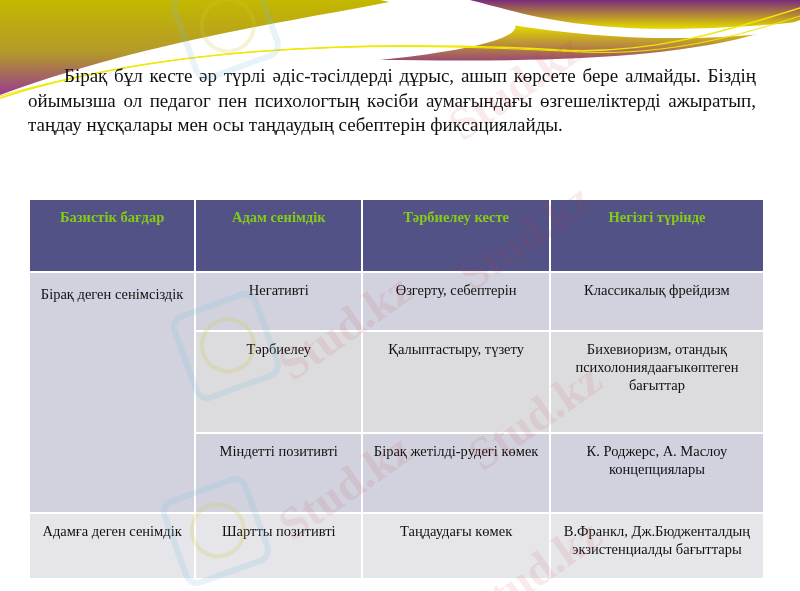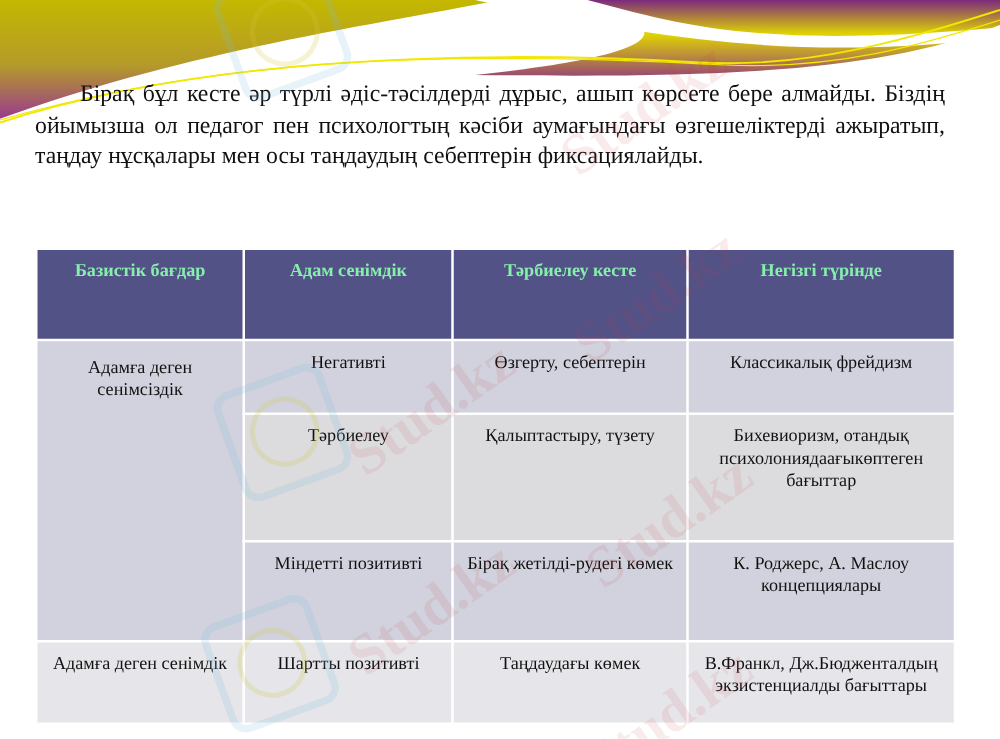--- a/index.html
+++ b/index.html
@@ -31,21 +31,21 @@
   table.main {
     position: absolute; left: 28px; top: 198px; width: 737px;
     border-collapse: collapse; z-index: 2; table-layout: fixed;
     font-size: 14.5px;
   }
   table.main th, table.main td {
     border: 2px solid #ffffff; text-align: center; vertical-align: top;
     padding: 8px 6px; line-height: 18px;
   }
   table.main th {
-    background: #525287; color: #86efac; font-weight: bold; height: 55px; font-size: 14.5px;
+    background: #525287; color: #84cc16; font-weight: bold; height: 55px; font-size: 14.5px;
   }
   .r-a { background: #d1d2dd; }
   .r-b { background: #dcdcdf; }
   .r-c { background: #e6e6ea; }
   .col1 { width: 163px; } .col2 { width: 164px; } .col3 { width: 184px; } .col4 { width: 210px; }
 </style>
 </head>
 <body>
 
 <svg class="banner" viewBox="0 0 800 100" preserveAspectRatio="none">
@@ -94,21 +94,21 @@
   <thead>
     <tr>
       <th>Базистік бағдар</th>
       <th>Адам сенімдік</th>
       <th>Тәрбиелеу кесте</th>
       <th>Негізгі түрінде</th>
     </tr>
   </thead>
   <tbody>
     <tr class="r-a" style="height:59px;">
-      <td rowspan="3" class="r-a" style="padding-top:12px;">Адамға деген сенімсіздік</td>
+      <td rowspan="3" class="r-a" style="padding-top:12px;">Бірақ деген сенімсіздік</td>
       <td>Негативті</td>
       <td>Өзгерту, себептерін</td>
       <td>Классикалық фрейдизм</td>
     </tr>
     <tr class="r-b" style="height:102px;">
       <td>Тәрбиелеу</td>
       <td>Қалыптастыру, түзету</td>
       <td>Бихевиоризм, отандық психолониядаағыкөптеген бағыттар</td>
     </tr>
     <tr class="r-a" style="height:80px;">

